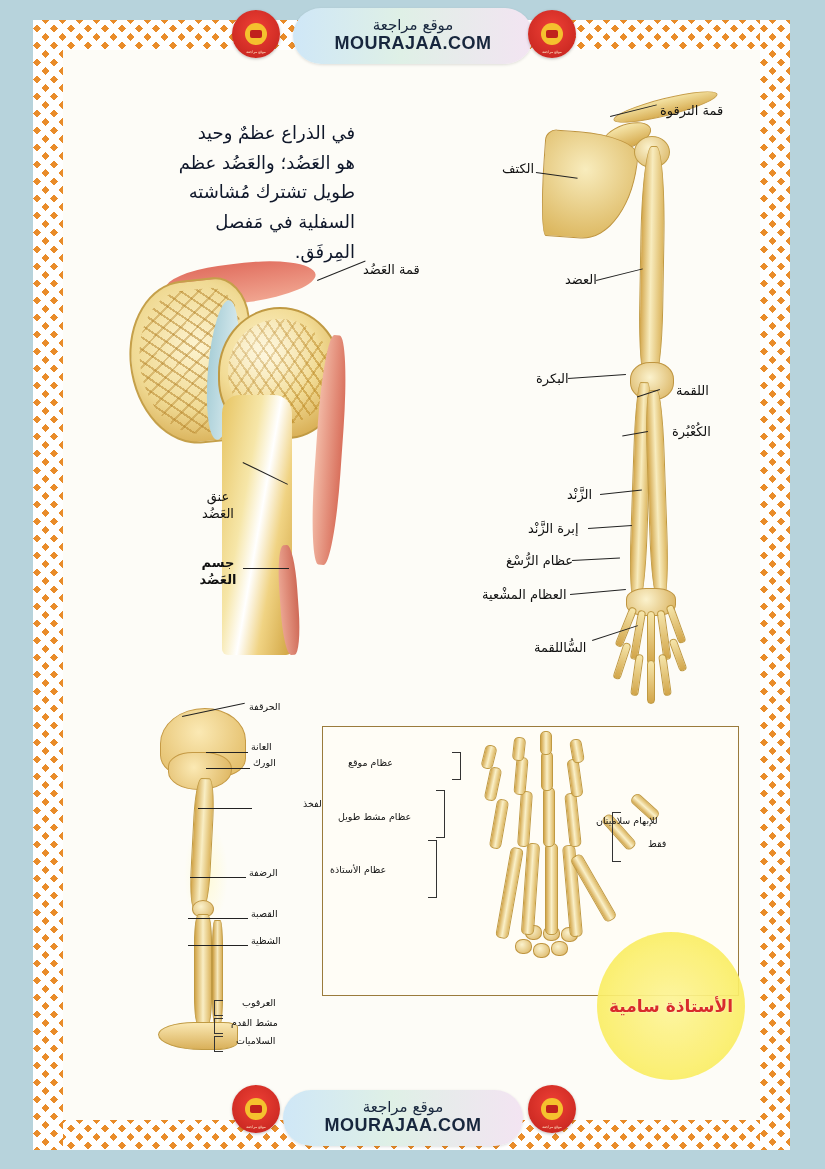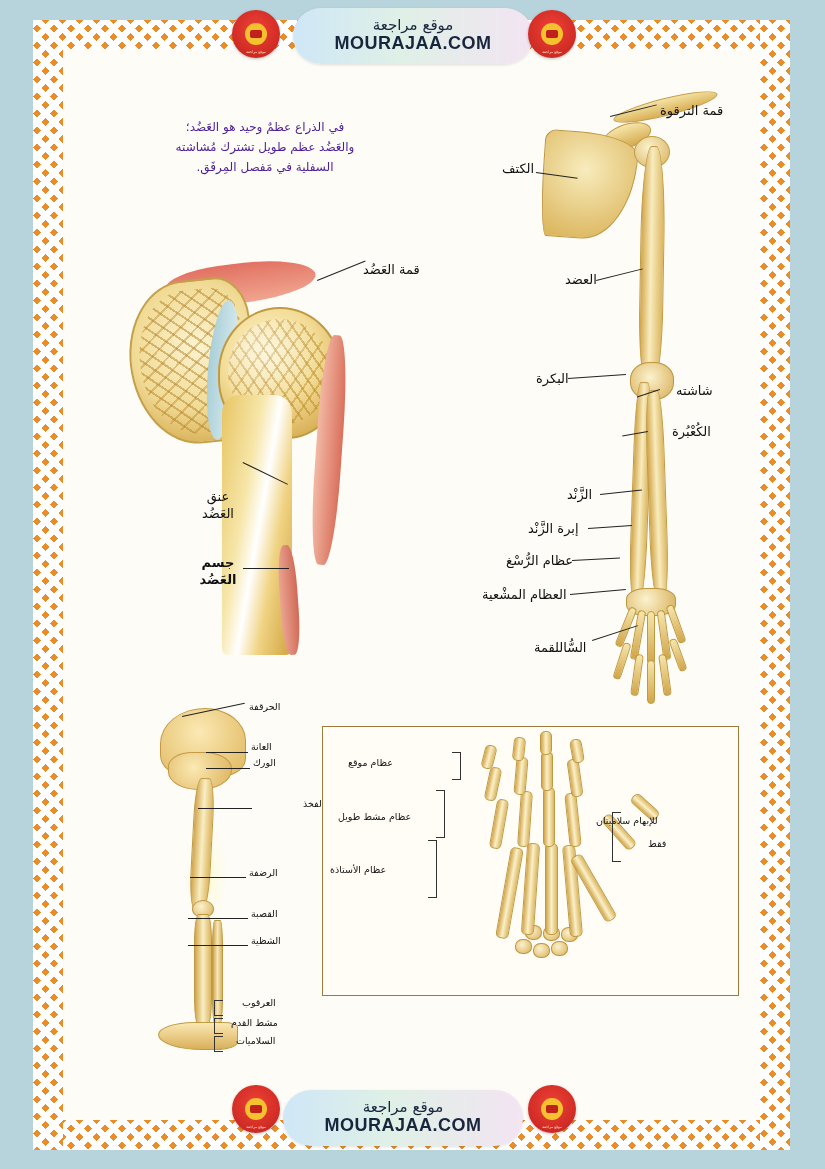--- a/index.html
+++ b/index.html
@@ -52,26 +52,26 @@
     background: #fdfcf7;
     box-sizing: border-box;
   }
 
   
   .intro-text {
     position: absolute;
     right: 470px;
     top: 118px;
     width: 180px;
-    text-align: center;
+    text-align: right;
     direction: rtl;
     font-family: "DejaVu Sans", sans-serif;
-    font-size: 12px;
+    font-size: 18px;
     line-height: 1.65;
-    color: #4c1d95;
+    color: #0f172a;
   }
 
   
   .lbl {
     position: absolute;
     direction: rtl;
     font-family: "DejaVu Sans", sans-serif;
     font-size: 13px;
     color: #111;
     white-space: nowrap;
@@ -438,21 +438,21 @@
 
   <div class="lbl" style="left:502px; top:161px;">الكتف</div>
   <div class="lead" style="left:536px; top:172px; width:42px; transform:rotate(8deg);"></div>
 
   <div class="lbl" style="left:565px; top:272px;">العضد</div>
   <div class="lead" style="left:596px; top:280px; width:48px; transform:rotate(-14deg);"></div>
 
   <div class="lbl" style="left:536px; top:371px;">البكرة</div>
   <div class="lead" style="left:568px; top:378px; width:58px; transform:rotate(-4deg);"></div>
 
-  <div class="lbl" style="left:676px; top:383px;">شاشته</div>
+  <div class="lbl" style="left:676px; top:383px;">اللقمة</div>
   <div class="lead" style="left:660px; top:390px; width:24px; transform:rotate(162deg);"></div>
 
   <div class="lbl" style="left:672px; top:424px;">الكُعْبُرة</div>
   <div class="lead" style="left:648px; top:432px; width:26px; transform:rotate(170deg);"></div>
 
   <div class="lbl" style="left:567px; top:487px;">الزَّنْد</div>
   <div class="lead" style="left:600px; top:494px; width:42px; transform:rotate(-6deg);"></div>
 
   <div class="lbl" style="left:528px; top:521px;">إبرة الزَّنْد</div>
   <div class="lead" style="left:588px; top:528px; width:44px; transform:rotate(-4deg);"></div>
@@ -574,14 +574,17 @@
   </div>
   <div class="logo-circle" id="logo-bl">
     <div class="inner"></div>
     <div class="txt">موقع مراجعة</div>
   </div>
   <div class="logo-circle" id="logo-br">
     <div class="inner"></div>
     <div class="txt">موقع مراجعة</div>
   </div>
 
+  <div id="stamp">
+    <div class="stamp-text">الأستاذة سامية</div>
+  </div>
 
 </div>
 
 </body></html>

